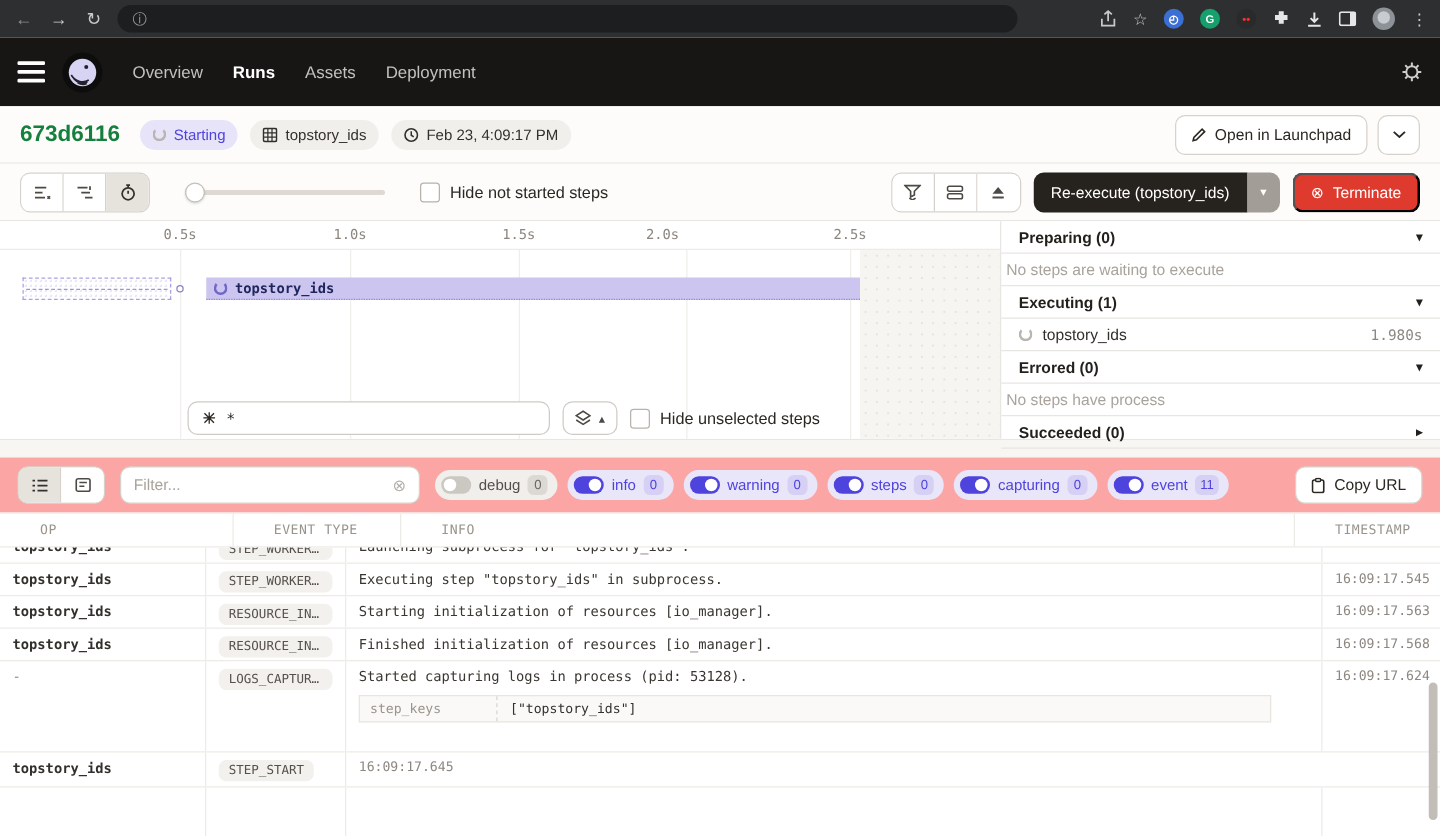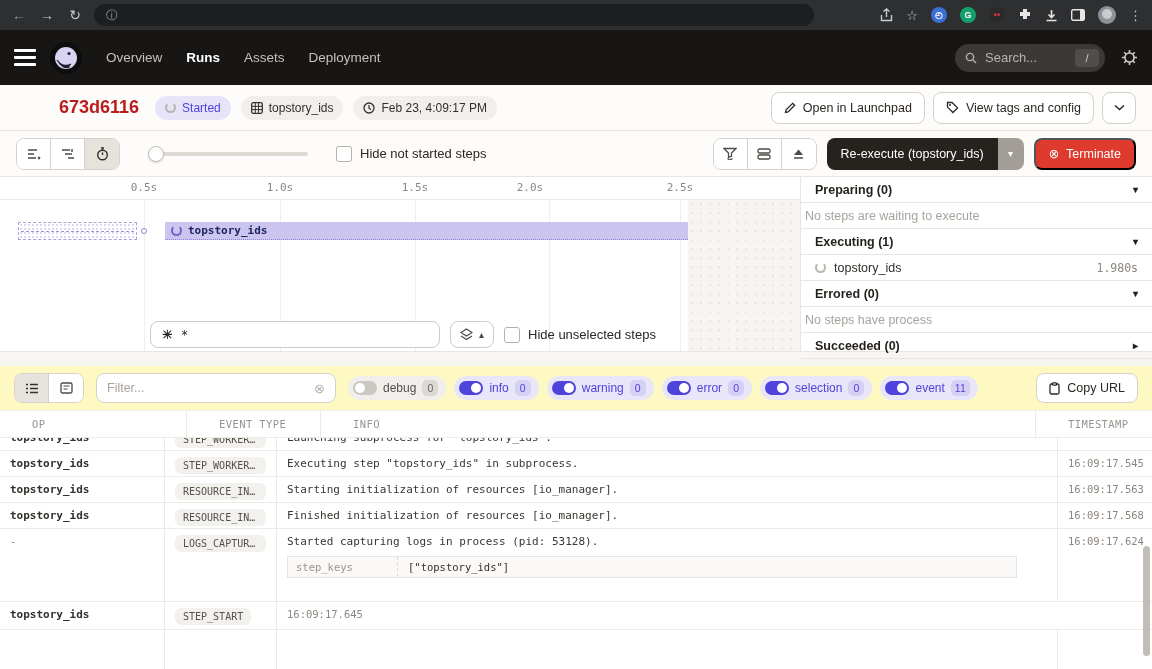--- a/index.html
+++ b/index.html
@@ -34,21 +34,21 @@
   .nav-link.active { color:#fff; font-weight:bold; }
   .nav-right { margin-left:auto; display:flex; align-items:center; gap:16px; }
   .search-pill { width:150px; height:28px; background:#3a3938; border-radius:15px; display:flex;
     align-items:center; padding:0 6px 0 10px; gap:8px; color:#b6b4b1; font-size:13px; }
   .slash-key { margin-left:auto; width:24px; height:18px; background:#504e4c; border-radius:4px;
     color:#cfcdca; font-size:11px; display:flex; align-items:center; justify-content:center; }
 
   
   .run-header { height:46px; background:#fdfcfb; border-bottom:1px solid #e8e6e2; display:flex;
     align-items:center; padding:0 16px; gap:10px; }
-  .run-id { font-size:18px; font-weight:bold; color:#b91c1c; margin-right:6px;margin-left:43px; }
+  .run-id { font-size:18px; font-weight:bold; color:#15803d; margin-right:6px; }
   .badge { height:24px; border-radius:12px; display:flex; align-items:center; gap:6px;
     padding:0 10px; font-size:12px; }
   .badge.status { background:#e7e4f9; color:#4f43dd; }
   .badge.gray { background:#f1efec; color:#33302c; }
   .spinner { width:11px; height:11px; border:2px solid #b9b5af; border-top-color:transparent;
     border-radius:50%; display:inline-block; }
   .header-actions { margin-left:auto; display:flex; gap:8px; }
   .btn { height:32px; background:#fff; border:1px solid #d6d2cb; border-radius:8px; display:flex;
     align-items:center; gap:7px; padding:0 12px; font-size:12.5px; color:#2b2722; cursor:pointer; }
   .btn.square { width:34px; padding:0; justify-content:center; }
@@ -108,21 +108,21 @@
   .panel-caret { color:#231f1b; font-size:10px; }
   .panel-empty { height:26px; display:flex; align-items:center; padding:0 4px;
     border-bottom:1px solid #e8e6e2; color:#a9a39c; }
   .panel-step { height:26px; display:flex; align-items:center; gap:8px; padding:0 14px;
     border-bottom:1px solid #e8e6e2; color:#33302c; cursor:pointer; }
   .panel-duration { margin-left:auto; color:#8d8780; font-size:11.5px; }
 
   .gap-strip { height:14px; background:#f8f6f3; }
 
   
-  .log-toolbar { height:44px; background:#fef9c3; display:flex; align-items:center; padding:0 14px; gap:12px;justify-content:center; }
+  .log-toolbar { height:44px; background:#fca5a5; display:flex; align-items:center; padding:0 14px; gap:12px;justify-content:center; }
   .filter-input { width:240px; height:30px; border:1px solid #d6d2cb; border-radius:8px; background:#fff;
     display:flex; align-items:center; padding:0 10px; gap:8px; }
   .filter-input input { border:none; outline:none; flex:1; font-size:12.5px; color:#2b2722; background:transparent; }
   .filter-input input::placeholder { color:#a9a39c; }
   .clear-icon { color:#b5b0a9; font-size:13px; cursor:pointer; }
   .level-pills { display:flex; gap:8px; }
   .pill { height:24px; border-radius:12px; display:flex; align-items:center; gap:6px; padding:0 8px 0 5px;
     font-size:12px; cursor:pointer; }
   .pill.off { background:#f0efec; color:#55504a; }
   .pill.on { background:#e9e6fa; color:#4f43dd; }
@@ -221,45 +221,37 @@
       <path d="M4 15c3 5 9 7 14 4M6 18c3 3.5 7.5 4.5 11 2.5M9 21c2.5 1.8 5 2 7.5.8" stroke="#23212e" stroke-width="1.3" fill="none"></path>
     </svg>
   </div>
   <div class="nav-links">
     <span class="nav-link">Overview</span>
     <span class="nav-link active">Runs</span>
     <span class="nav-link">Assets</span>
     <span class="nav-link">Deployment</span>
   </div>
   <div class="nav-right">
-    <div class="search-pill">
-      <svg width="12" height="12" viewBox="0 0 12 12">
-          <circle cx="5" cy="5" r="3.6" fill="none" stroke="#b6b4b1" stroke-width="1.4"></circle>
-          <path d="M8 8l3 3" stroke="#b6b4b1" stroke-width="1.4"></path>
-        </svg>
-      <span>Search...</span>
-      <span class="slash-key">/</span>
-    </div>
     <span>
       <svg width="17" height="17" viewBox="0 0 17 17">
           <g stroke="#cfcdca" stroke-width="1.6">
             <circle cx="8.5" cy="8.5" r="4.5" fill="none"></circle>
             <path d="M8.5 1v3M8.5 13v3M1 8.5h3M13 8.5h3M3.2 3.2l2.1 2.1M11.7 11.7l2.1 2.1M13.8 3.2l-2.1 2.1M5.3 11.7l-2.1 2.1"></path>
           </g>
           <circle cx="8.5" cy="8.5" r="2" fill="#171615"></circle>
         </svg>
     </span>
   </div>
 </div>
 
 <div class="run-header">
   <span class="run-id">673d6116</span>
   <span class="badge status">
     <span class="spinner"></span>
-    <span>Started</span>
+    <span>Starting</span>
   </span>
   <span class="badge gray">
     <svg width="12" height="12" viewBox="0 0 12 12">
         <rect x="0.7" y="0.7" width="10.6" height="10.6" rx="1.5" fill="none" stroke="#33302c" stroke-width="1.3"></rect>
         <path d="M1 4.3h10M1 7.6h10M4.3 1v10M7.6 1v10" stroke="#33302c" stroke-width="1"></path>
       </svg>
     <span>topstory_ids</span>
   </span>
   <span class="badge gray">
     <svg width="12" height="12" viewBox="0 0 12 12">
@@ -267,27 +259,20 @@
         <path d="M6 3v3.2L8 7.5" stroke="#33302c" stroke-width="1.2" fill="none"></path>
       </svg>
     <span>Feb 23, 4:09:17 PM</span>
   </span>
   <div class="header-actions">
     <button class="btn">
       <svg width="12" height="12" viewBox="0 0 12 12">
           <path d="M1.5 10.5l.6-2.6 6.6-6.6 2 2-6.6 6.6z" fill="none" stroke="#2b2722" stroke-width="1.3"></path>
         </svg>
       <span>Open in Launchpad</span>
-    </button>
-    <button class="btn">
-      <svg width="13" height="13" viewBox="0 0 13 13">
-          <path d="M1.5 1.5h4.6l5.4 5.4-4.6 4.6-5.4-5.4z" fill="none" stroke="#2b2722" stroke-width="1.3"></path>
-          <circle cx="4" cy="4" r="1" fill="#2b2722"></circle>
-        </svg>
-      <span>View tags and config</span>
     </button>
     <button class="btn square">
       <svg width="11" height="7" viewBox="0 0 11 7">
           <path d="M1 1.5l4.5 4 4.5-4" fill="none" stroke="#2b2722" stroke-width="1.5"></path>
         </svg>
     </button>
   </div>
 </div>
 
 <div class="gantt-toolbar">
@@ -452,26 +437,26 @@
       <span>info</span>
       <span class="count-badge">0</span>
     </span>
     <span class="pill on">
       <span class="toggle"></span>
       <span>warning</span>
       <span class="count-badge">0</span>
     </span>
     <span class="pill on">
       <span class="toggle"></span>
-      <span>error</span>
+      <span>steps</span>
       <span class="count-badge">0</span>
     </span>
     <span class="pill on">
       <span class="toggle"></span>
-      <span>selection</span>
+      <span>capturing</span>
       <span class="count-badge">0</span>
     </span>
     <span class="pill on">
       <span class="toggle"></span>
       <span>event</span>
       <span class="count-badge">11</span>
     </span>
   </div>
   <button class="btn copy-url" style="height:30px">
     <svg width="11" height="13" viewBox="0 0 11 13">

